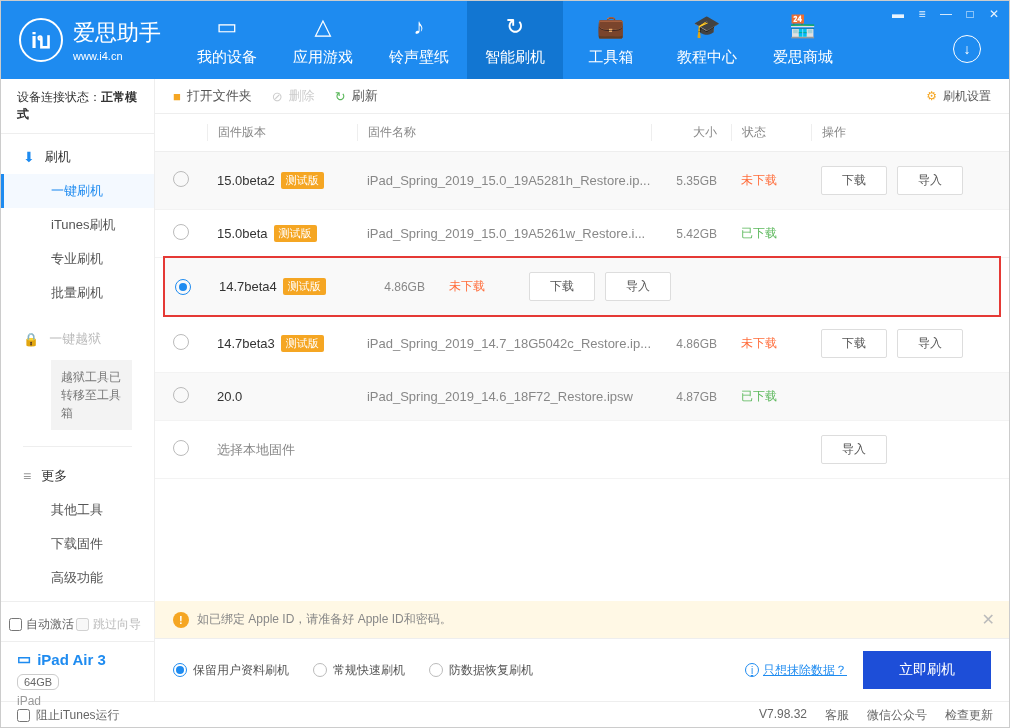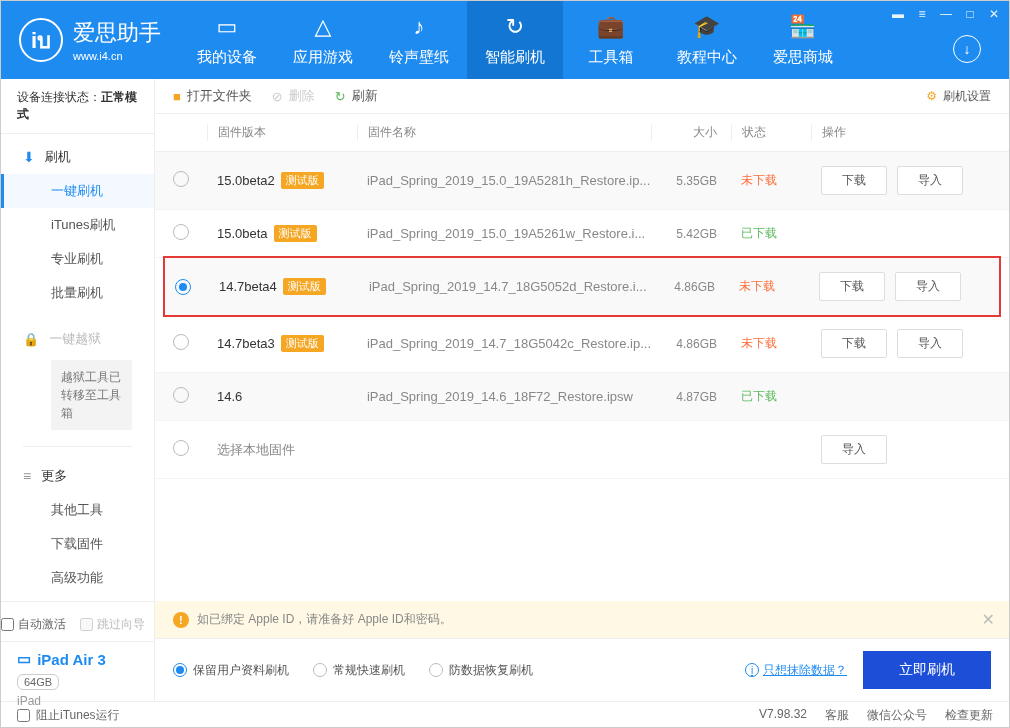--- a/index.html
+++ b/index.html
@@ -28,21 +28,21 @@
 .side-group { padding: 6px 0; }
 .side-title { padding: 8px 22px; display: flex; align-items: center; gap: 10px; font-size: 13px; color: #333; }
 .side-title .ic { color: #1e8bf0; font-size: 14px; }
 .side-item { padding: 8px 22px 8px 50px; font-size: 13px; color: #555; cursor: pointer; }
 .side-item.active { color: #1e8bf0; border-left: 3px solid #1e8bf0; padding-left: 47px; background: #f4f9ff; }
 .side-lock-title { padding: 8px 22px; display: flex; align-items: center; gap: 10px; color: #bbb; font-size: 13px; }
 .side-note { margin: 4px 22px 4px 50px; background: #f3f3f3; padding: 8px 10px; font-size: 12px; color: #777; line-height: 1.5; }
 .side-divider { border-top: 1px solid #eee; margin: 6px 22px; }
 
 .sidebar-bottom { margin-top: auto; border-top: 1px solid #eee; padding-top: 6px; }
-.auto-row { display: flex; align-items: flex-start; padding: 8px 0; gap: 14px; }
+.auto-row { display: flex; align-items: flex-start; padding: 8px 8px; gap: 2px; }
 .auto-row label { display: flex; align-items: center; gap: 4px; color: #666; cursor: pointer; }
 .auto-row label.disabled { color: #bbb; }
 .device-info { padding: 8px 16px; border-top: 1px solid #eee; }
 .device-name { color: #1e8bf0; font-size: 15px; font-weight: bold; margin-bottom: 6px; display: flex; align-items: center; gap: 6px; }
 .storage-badge { display: inline-block; border: 1px solid #ccc; padding: 1px 6px; font-size: 11px; color: #666; border-radius: 6px; margin-bottom: 4px; }
 .device-type { color: #999; font-size: 12px; }
 
 
 .content { flex: 1; display: flex; flex-direction: column; position: relative; }
 .toolbar { display: flex; align-items: center; padding: 8px 18px; border-bottom: 1px solid #eee; }
@@ -266,21 +266,20 @@
           <div class="col-size">5.42GB</div>
           <div class="col-status"><span class="status-dl">已下载</span></div>
           <div class="col-ops"></div>
         </div>
         <div class="row alt highlight-row">
           <div class="col-radio"><span class="radio checked"></span></div>
           <div class="col-ver">
             <span class="ver-label">14.7beta4</span>
             <span class="beta-tag">测试版</span>
           </div>
-          <div class="col-name">iPad_Spring_2019_14.7_18G5052d_Restore.i...</div>
           <div class="col-size">4.86GB</div>
           <div class="col-status"><span class="status-notdl">未下载</span></div>
           <div class="col-ops">
             <button class="btn">下载</button>
             <button class="btn">导入</button>
           </div>
         </div>
         <div class="row">
           <div class="col-radio"><span class="radio"></span></div>
           <div class="col-ver">
@@ -291,21 +290,21 @@
           <div class="col-size">4.86GB</div>
           <div class="col-status"><span class="status-notdl">未下载</span></div>
           <div class="col-ops">
             <button class="btn">下载</button>
             <button class="btn">导入</button>
           </div>
         </div>
         <div class="row alt">
           <div class="col-radio"><span class="radio"></span></div>
           <div class="col-ver">
-            <span class="ver-label">14.6</span>
+            <span class="ver-label">20.0</span>
           </div>
           <div class="col-name">iPad_Spring_2019_14.6_18F72_Restore.ipsw</div>
           <div class="col-size">4.87GB</div>
           <div class="col-status"><span class="status-dl">已下载</span></div>
           <div class="col-ops"></div>
         </div>
         <div class="row">
           <div class="col-radio"><span class="radio"></span></div>
           <div class="col-ver">
             <span class="ver-label" style="color:#888">选择本地固件</span>

